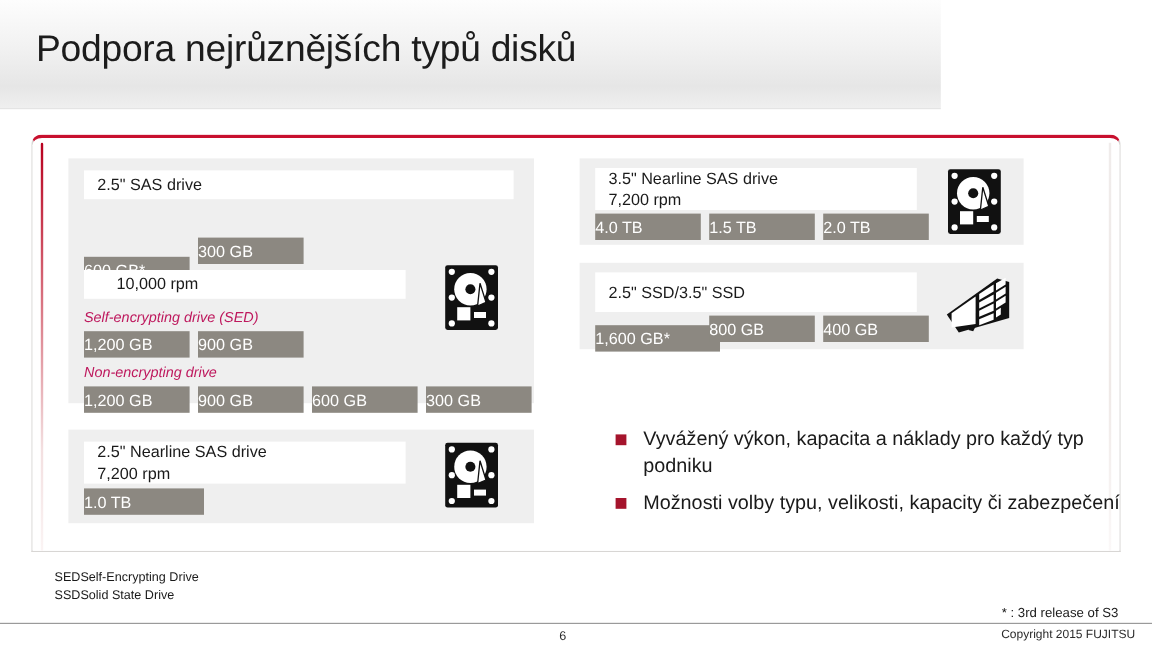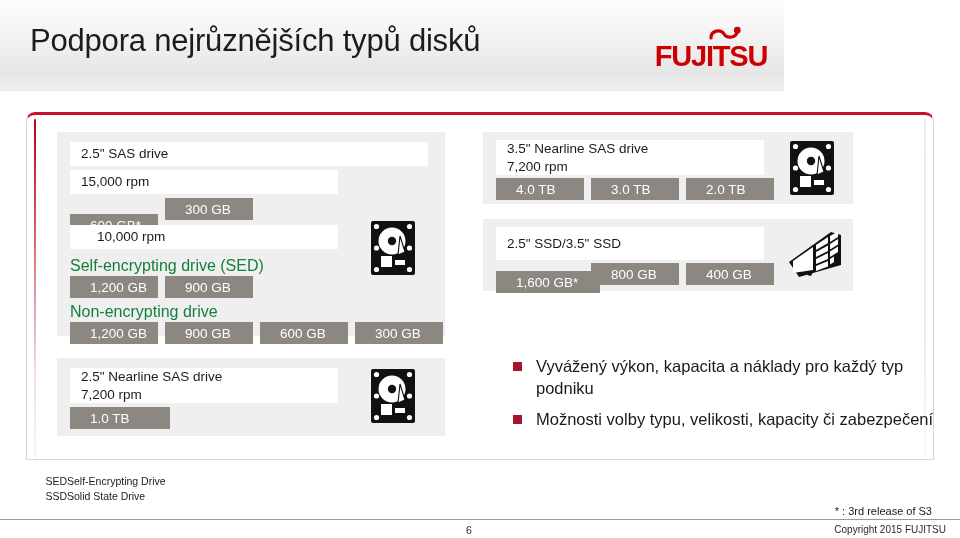--- a/index.html
+++ b/index.html
@@ -108,33 +108,34 @@
     display: flex;
     align-items: center;
     padding-left: 11px;
     font-size: 13.5px;
     color: #1a1a1a;
     line-height: 1.32;
     white-space: pre-line;
   }
   .plainlabel {
     position: absolute;
-    font-size: 16px;
-    color: #15803d;
-    white-space: nowrap;
+    font-size: 12px;
+    color: #be185d;
+    white-space: nowrap;
+    font-style: italic;
   }
   .chip {
     position: absolute;
     background: #8c8881;
     color: #ffffff;
     font-size: 13.5px;
     height: 22px;
     display: flex;
     align-items: center;
-    padding-left: 20px;
+    padding-left: 0;
     box-sizing: border-box;
     white-space: nowrap;
   }
 
   
   .icon-wrap { position: absolute; }
 
   
   .bullets {
     position: absolute;
@@ -203,37 +204,29 @@
     color: #2a2a2a;
     white-space: nowrap;
   }
 </style>
 </head>
 <body>
 
 <div class="header">
   <div class="header-title">Podpora nejrůznějších typů disků</div>
 
-  <div class="logo">
-    <svg class="logo-mark" width="34" height="18" viewBox="0 0 34 18">
-      <path d="M3 12 C3 4, 13 3, 16 8 C19 13, 29 12, 29 5" fill="none" stroke="#cc0000" stroke-width="3.2" stroke-linecap="round"></path>
-      <circle cx="29.3" cy="4.2" r="3.4" fill="#cc0000"></circle>
-    </svg>
-    <div class="logo-word">FUJITSU</div>
-  </div>
 </div>
 
 <div class="content-frame">
   <div class="frame-leftline"></div>
   <div class="frame-rightline"></div>
 
   <div class="panel panel-left-top">
     <div class="whitebar" style="left:13px; top:10px; width:358px; height:24px;">2.5" SAS drive</div>
 
-    <div class="whitebar" style="left:13px; top:38px; width:268px; height:24px;">15,000 rpm</div>
 
     <div class="chip" style="left:13px; top:66px; width:88px;margin-top:16px;">600 GB*</div>
     <div class="chip" style="left:108px; top:66px; width:88px;">300 GB</div>
 
     <div class="whitebar" style="left:13px; top:93px; width:268px; height:24px;padding-left:27px;">10,000 rpm</div>
 
     <div class="plainlabel" style="left:13px; top:125px;">Self-encrypting drive (SED)</div>
 
     <div class="chip" style="left:13px; top:144px; width:88px;">1,200 GB</div>
     <div class="chip" style="left:108px; top:144px; width:88px;">900 GB</div>
@@ -283,21 +276,21 @@
         <rect x="11" y="36" width="11" height="11" fill="#ffffff"></rect>
         <rect x="25" y="40" width="10" height="5" fill="#ffffff"></rect>
       </svg>
     </div>
   </div>
 
   <div class="panel panel-right-top">
     <div class="whitebar" style="left:13px; top:8px; width:268px; height:35px;">3.5" Nearline SAS drive
 7,200 rpm</div>
     <div class="chip" style="left:13px; top:46px; width:88px;">4.0 TB</div>
-    <div class="chip" style="left:108px; top:46px; width:88px;">3.0 TB</div>
+    <div class="chip" style="left:108px; top:46px; width:88px;">1.5 TB</div>
     <div class="chip" style="left:203px; top:46px; width:88px;">2.0 TB</div>
 
     <div class="icon-wrap" style="left:306px; top:8px;">
       <svg width="46" height="56" viewBox="0 0 46 56">
         <rect x="1" y="1" width="44" height="54" rx="2" fill="#111111"></rect>
         <circle cx="6.5" cy="6.5" r="2.6" fill="#ffffff"></circle>
         <circle cx="39.5" cy="6.5" r="2.6" fill="#ffffff"></circle>
         <circle cx="6.5" cy="49.5" r="2.6" fill="#ffffff"></circle>
         <circle cx="39.5" cy="49.5" r="2.6" fill="#ffffff"></circle>
         <circle cx="6.5" cy="28" r="2.6" fill="#ffffff"></circle>

